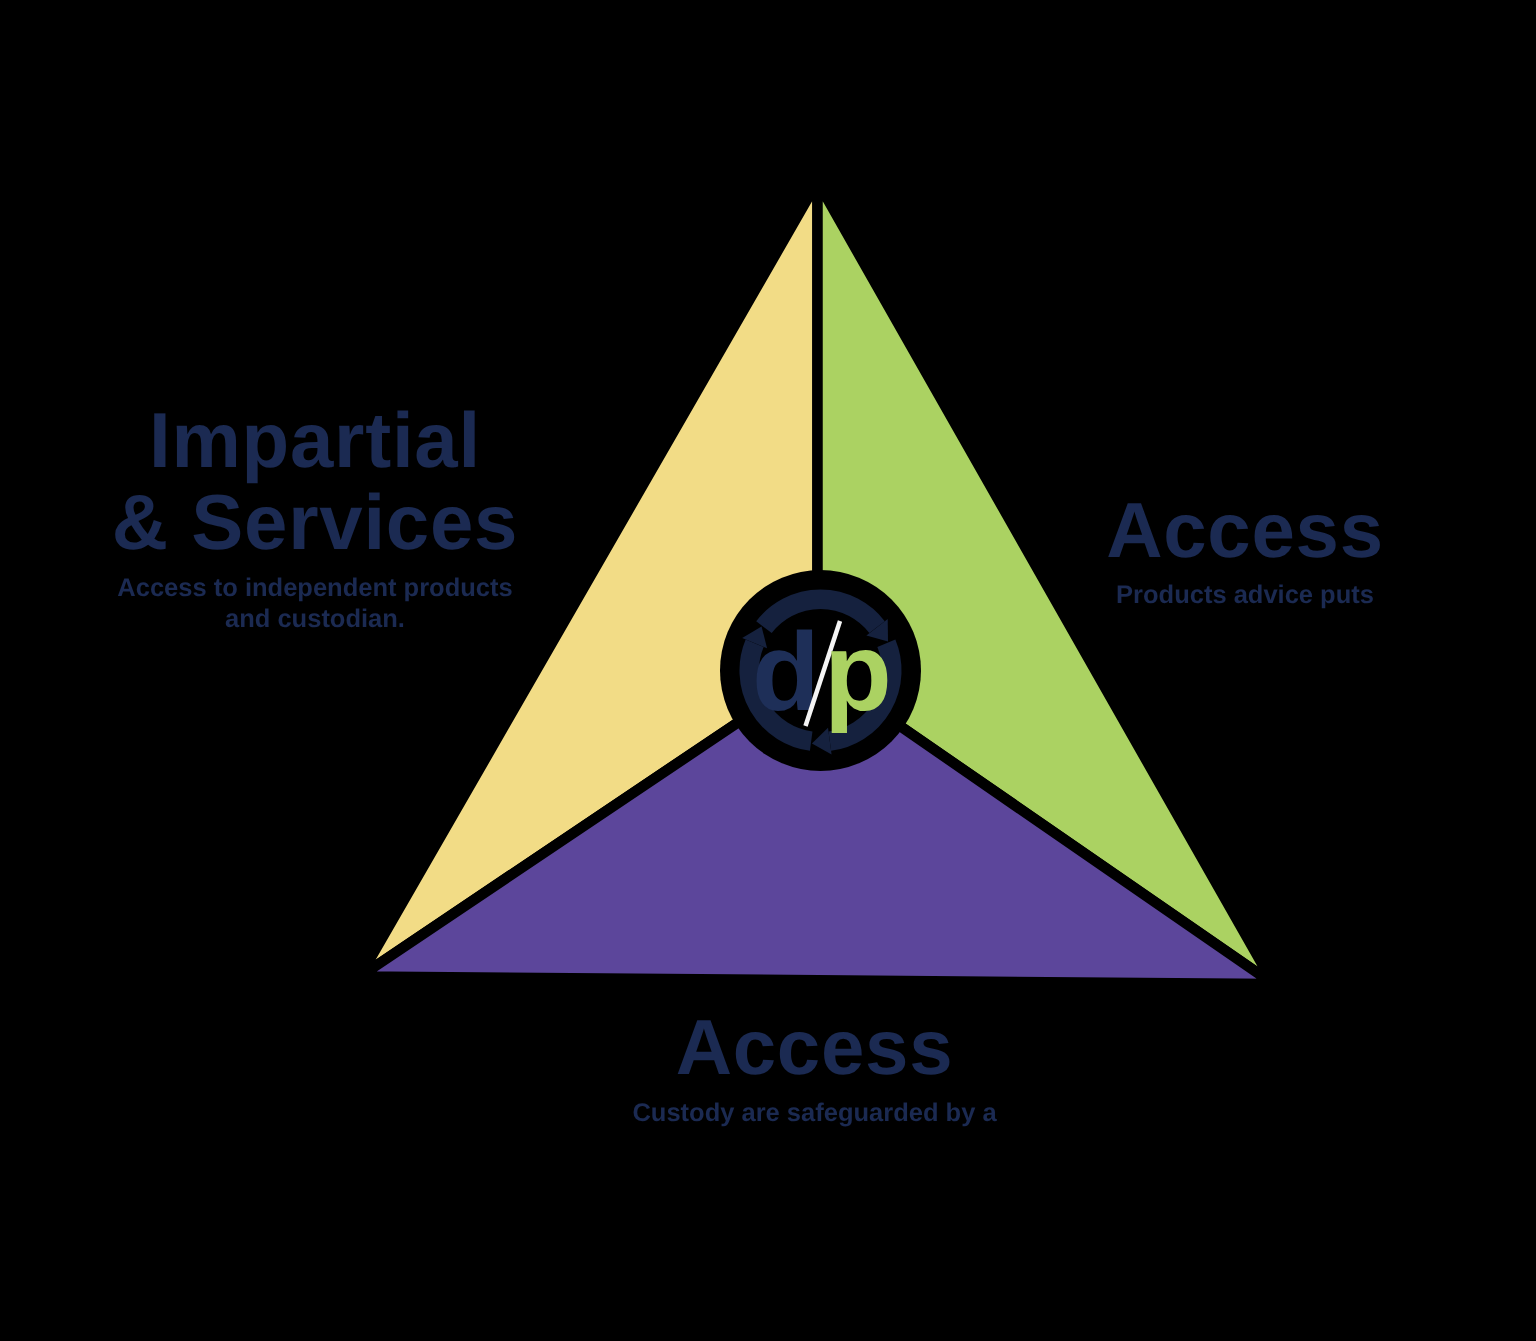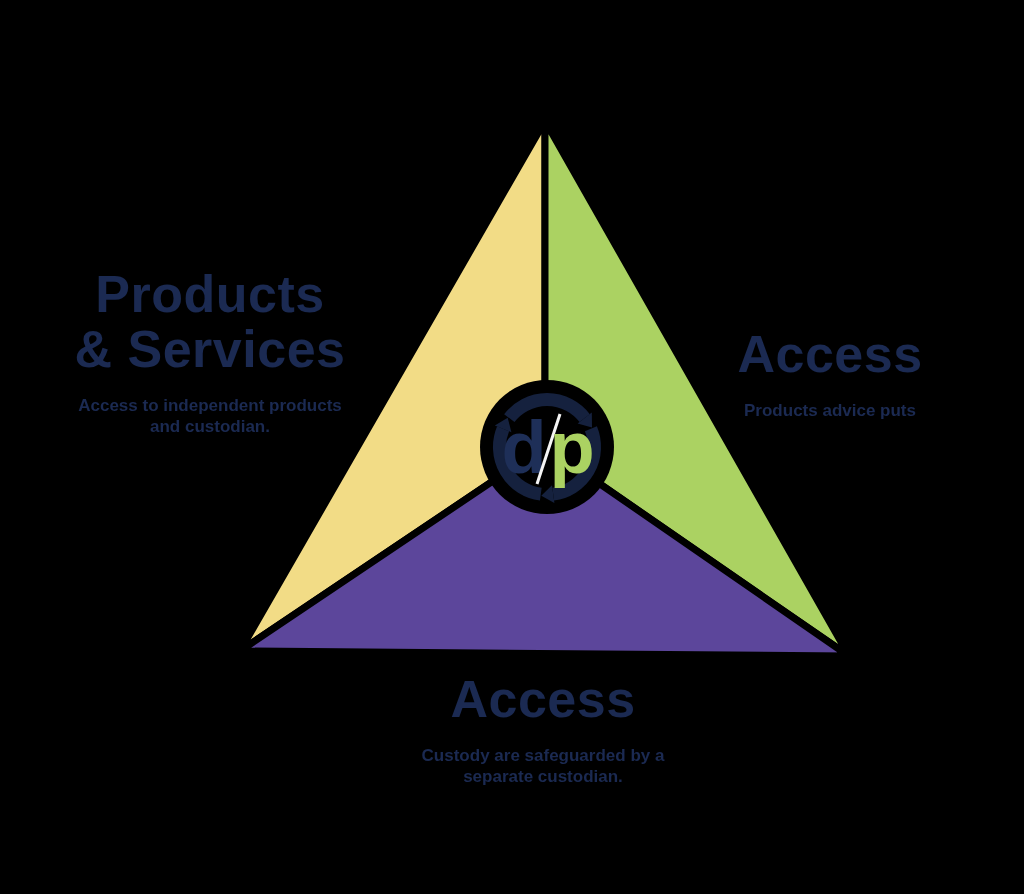--- a/index.html
+++ b/index.html
@@ -22,21 +22,21 @@
     color: #1B2A52;
   }
   .label .title {
     font-size: 52px;
     line-height: 55px;
     font-weight: 800;
     letter-spacing: 0.5px;
     color: #1B2A52;
   }
   .label .subtitle {
-    margin-top: 18px;
+    margin-top: 4px;
     font-size: 17px;
     line-height: 21px;
     font-weight: 700;
     color: #1B2A52;
   }
   .products-label { left: 22px;  top: 267px; width: 376px; }
   .advice-label   { left: 670px; top: 327px; width: 320px; }
   .custody-label  { left: 373px; top: 672px; width: 340px; }
   .logo-letter { font-family: "Liberation Sans", sans-serif; font-weight: bold; }
 </style>
@@ -64,37 +64,36 @@
       <polygon points="541.3,495.7 554.4,503.0 552.0,485.2"></polygon>
     </g>
 
     <text x="524" y="473" font-size="74" text-anchor="middle" class="logo-letter" fill="#1E2F58">d</text>
     <line x1="537" y1="484" x2="560" y2="414" stroke="#F5F5F5" stroke-width="3"></line>
     <text x="572" y="473" font-size="74" text-anchor="middle" class="logo-letter" fill="#ABD262">p</text>
   </svg>
 
   <div class="label products-label">
     <div class="title">
-      <div>Products</div>
+      <div>Impartial</div>
       <div>&amp; Services</div>
     </div>
     <div class="subtitle">
       <div>Access to independent products</div>
       <div>and custodian.</div>
     </div>
   </div>
 
   <div class="label advice-label">
     <div class="title">Access</div>
     <div class="subtitle">
       <div>Products advice puts</div>
     </div>
   </div>
 
   <div class="label custody-label">
     <div class="title">Access</div>
     <div class="subtitle">
       <div>Custody are safeguarded by a</div>
-      <div>separate custodian.</div>
     </div>
   </div>
 
 </div>
 
 </body></html>

